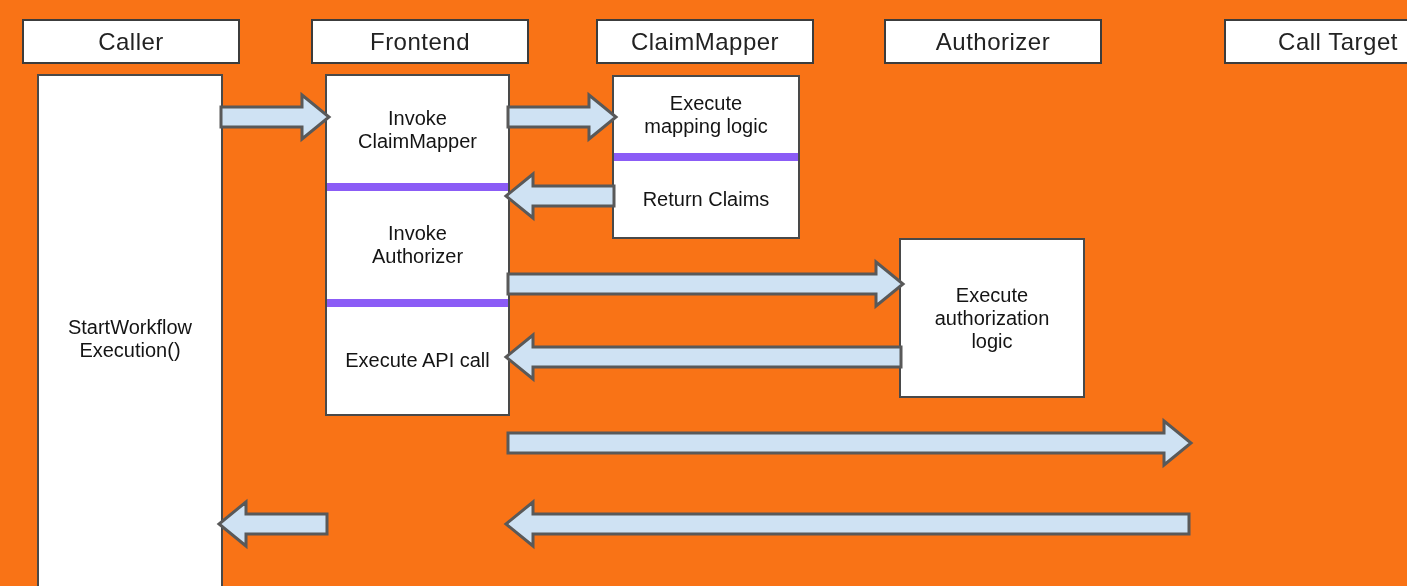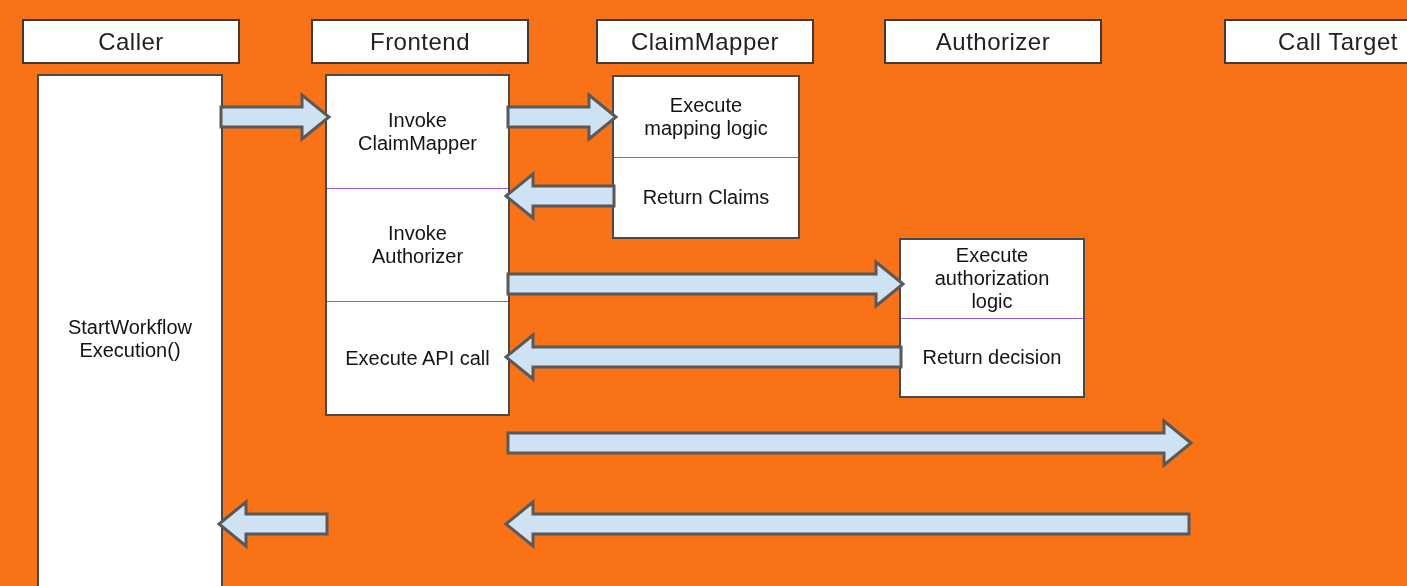--- a/index.html
+++ b/index.html
@@ -40,21 +40,21 @@
     align-items: center;
     justify-content: center;
     text-align: center;
     font-weight: normal;
     font-size: 20px;
     line-height: 23px;
     color: #141414;
     white-space: pre-line;
     padding: 0 6px;
   }
-  .sec + .sec { border-top: 1px solid #8b5cf6; }
+  .sec + .sec { border-top: 8px solid #8b5cf6; }
   svg.arrows {
     position: absolute;
     left: 0; top: 0;
     z-index: 5;
     pointer-events: none;
   }
   svg.arrows polygon {
     fill: #cfe2f3;
     stroke: #595959;
     stroke-width: 3;
@@ -98,21 +98,20 @@
   <div class="act" style="left:612px; top:75px; width:188px; height:164px;">
     <div class="sec">Execute
 mapping logic</div>
     <div class="sec">Return Claims</div>
   </div>
 
   <div class="act" style="left:899px; top:238px; width:186px; height:160px;">
     <div class="sec">Execute
 authorization
 logic</div>
-    <div class="sec">Return decision</div>
   </div>
 
 
   <svg class="arrows" width="1407" height="586" viewBox="0 0 1407 586">
     <polygon points="221,107 302,107 302,95 329,117 302,139 302,127 221,127"></polygon>
     <polygon points="508,107 589,107 589,95 616,117 589,139 589,127 508,127"></polygon>
     <polygon points="614,186 533,186 533,174 506,196 533,218 533,206 614,206"></polygon>
     <polygon points="508,274 876,274 876,262 903,284 876,306 876,294 508,294"></polygon>
     <polygon points="901,347 533,347 533,335 506,357 533,379 533,367 901,367"></polygon>
     <polygon points="508,433 1164,433 1164,421 1191,443 1164,465 1164,453 508,453"></polygon>

